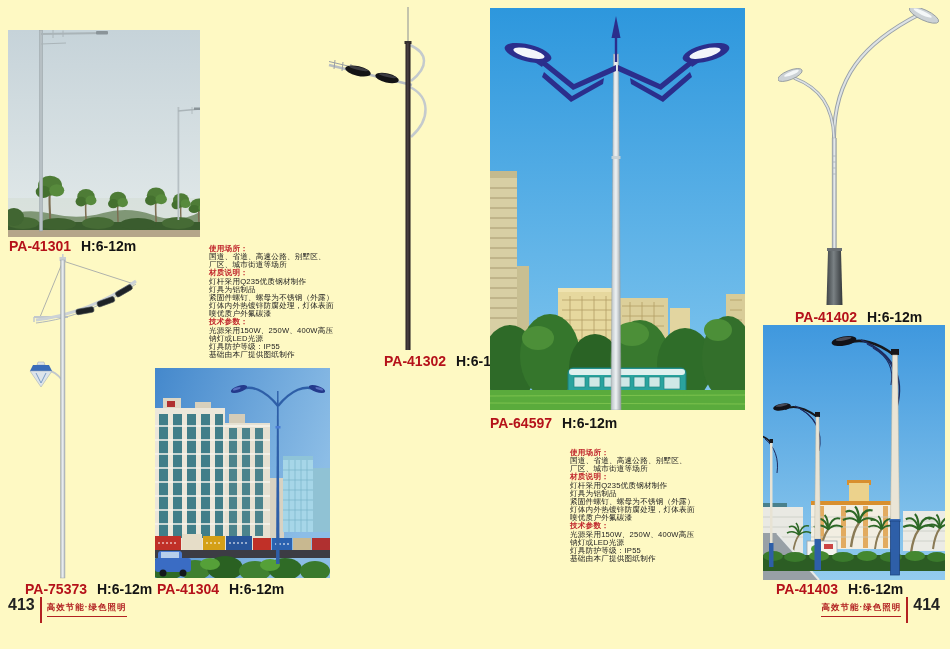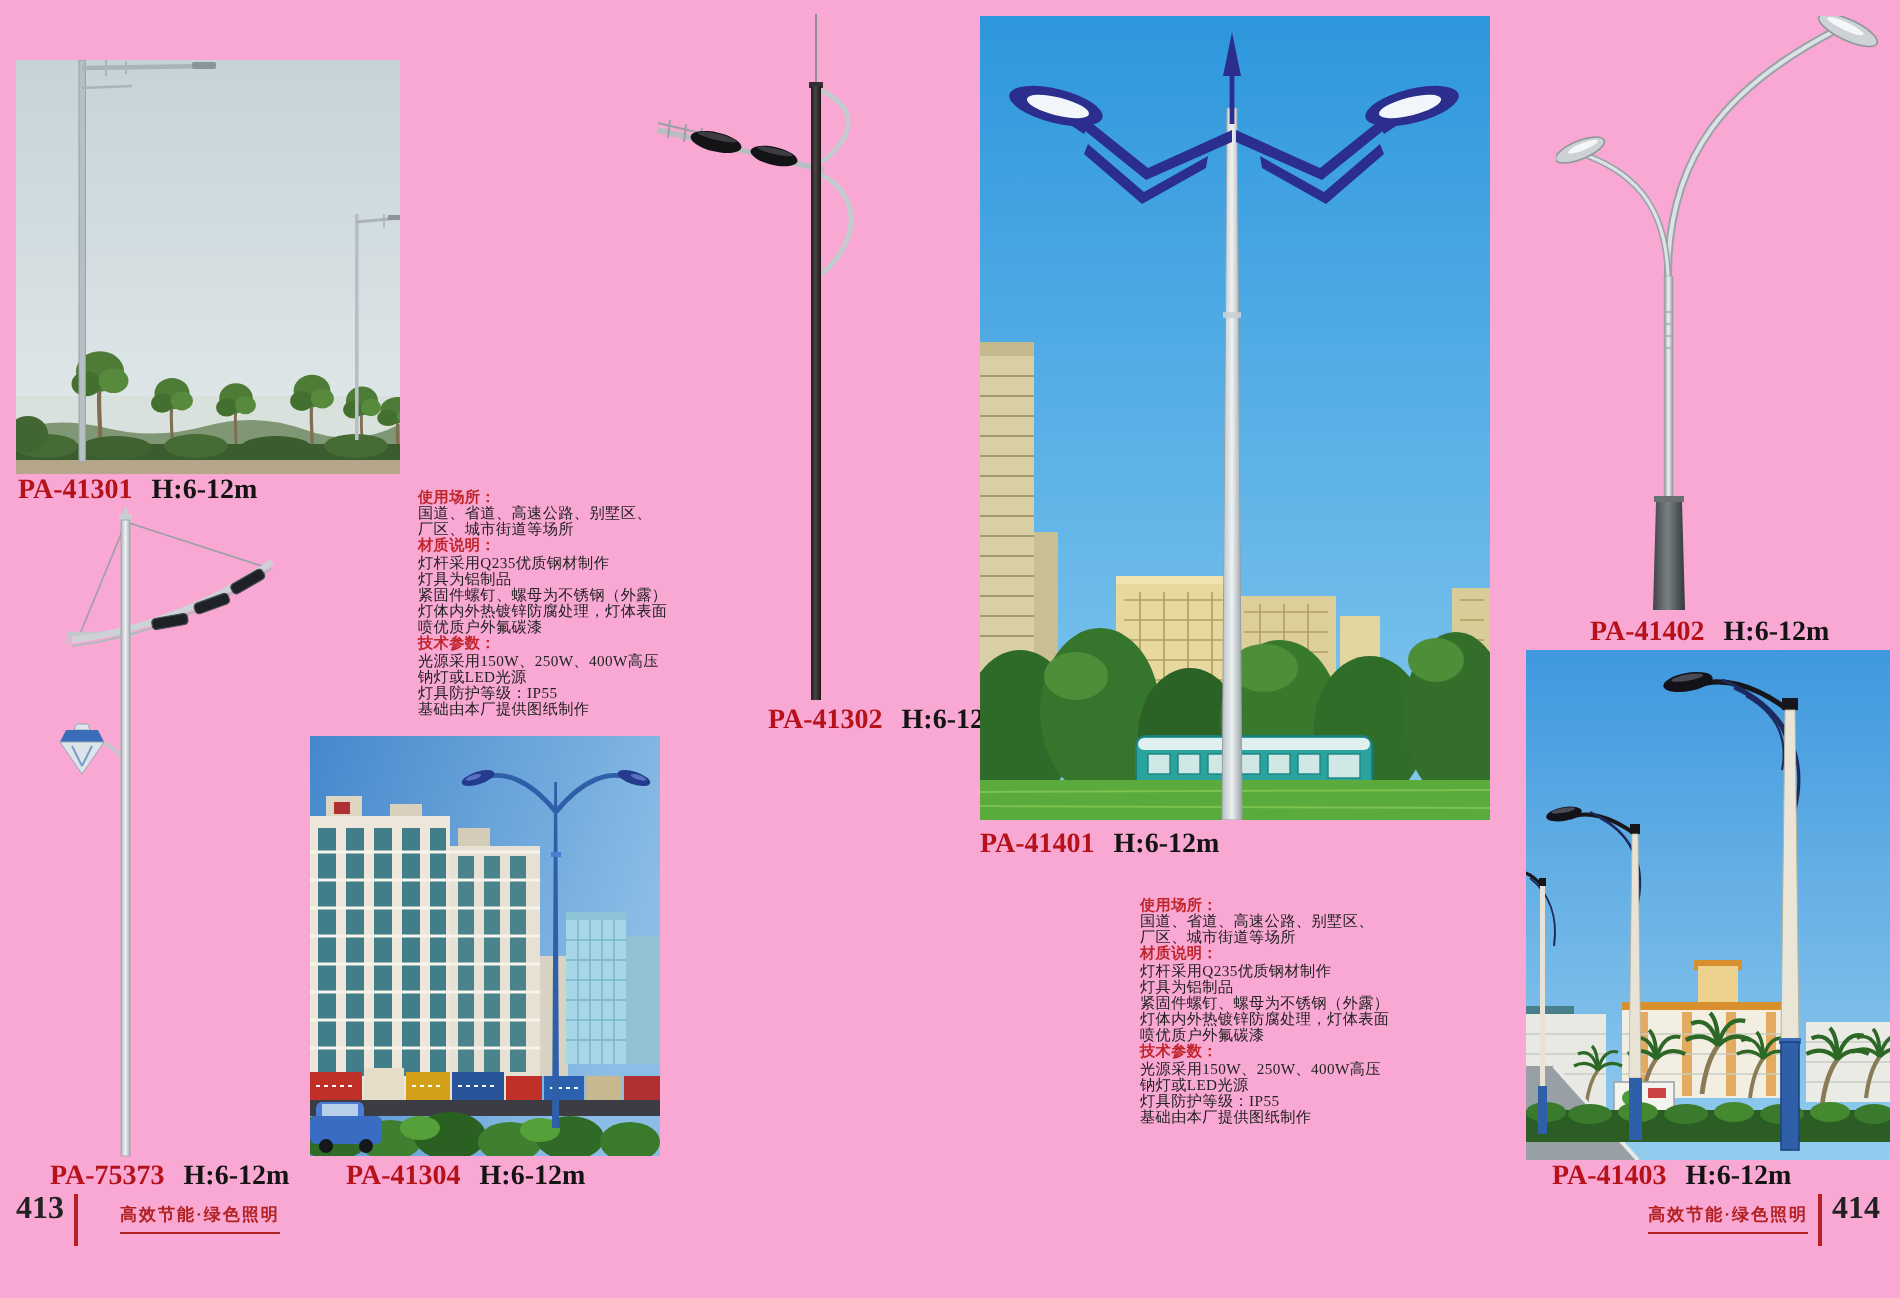--- a/index.html
+++ b/index.html
@@ -1,32 +1,32 @@
 <!DOCTYPE html>
 <html><head>
 <meta charset="utf-8">
 <style>
   html,body{margin:0;padding:0;background:#e9e9e9;}
-  #page{position:relative;width:950px;height:649px;background:#f9a8d4;overflow:hidden;
-        font-family:Liberation Serif, serif;}
+  #page{position:relative;width:950px;height:649px;background:#fef9c3;overflow:hidden;
+        font-family:Liberation Sans, sans-serif;}
   .abs{position:absolute;}
   
   .plabel{position:absolute;font-size:14px;font-weight:bold;white-space:nowrap;}
   .plabel .code{color:#b5121a;}
   .plabel .ht{color:#141414;margin-left:6px;font-weight:bold;}
   
   .spec{position:absolute;font-size:7.6px;line-height:8.15px;color:#222;white-space:nowrap;
         letter-spacing:0.2px;}
   .spec .h{color:#c0272d;font-weight:bold;}
   
   .footer{position:absolute;display:flex;align-items:flex-start;}
   .footer .num{font-size:16px;font-weight:bold;color:#222;line-height:16px;}
   .footer .bar{width:2px;height:26px;background:#b22222;margin:0 5px;}
   .footer .slogan{font-size:8.5px;font-weight:bold;color:#b22222;letter-spacing:1px;
-        border-bottom:1.5px solid #b22222;padding-bottom:2px;margin-top:5px;white-space:nowrap;margin-left:16px;}
+        border-bottom:1.5px solid #b22222;padding-bottom:2px;margin-top:5px;white-space:nowrap;}
   svg{display:block;}
 </style>
 </head>
 <body>
 
 <div id="page">
 
   <svg class="abs" style="left:8px;top:30px;" width="192" height="207" viewBox="0 0 192 207">
     <defs>
       <linearGradient id="sky1" x1="0" y1="0" x2="0" y2="1">
@@ -272,21 +272,21 @@
       <g transform="translate(84,21) rotate(-18)">
         <ellipse rx="8.5" ry="3.2" fill="#243a8c"></ellipse>
           <ellipse cx="-2" cy="-1" rx="4" ry="1.2" fill="#5a6fc0"></ellipse>
       </g>
       <line x1="122.8" y1="32" x2="122.8" y2="23" stroke="#2e5fa8" stroke-width="1.4"></line>
       <polygon points="121,196 124.6,196 123.6,32 122,32" fill="#2e5fa8"></polygon>
       <rect x="120.5" y="58" width="5" height="2.5" fill="#4a7cd4"></rect>
     </g>
   </svg>
 
-  <div class="plabel" style="left:157px;top:581px;margin-left:16px;">
+  <div class="plabel" style="left:157px;top:581px;">
     <span class="code">PA-41304</span>
     <span class="ht">H:6-12m</span>
   </div>
 
   <div class="footer" style="left:8px;top:597px;">
     <span class="num">413</span>
     <span class="bar"></span>
     <span class="slogan">高效节能·绿色照明</span>
   </div>
 
@@ -396,21 +396,21 @@
     <rect x="121.5" y="148" width="9" height="3" fill="#c8d0d4" opacity="0.9"></rect>
     <g>
       <polygon points="126,8 121.5,30 130.5,30" fill="#2b2e8c"></polygon>
       <rect x="124.8" y="28" width="2.4" height="26" fill="#2b2e8c"></rect>
       <use href="#armR5"></use>
       <use href="#armR5" transform="scale(-1,1) translate(-254,0)"></use>
     </g>
   </svg>
 
   <div class="plabel" style="left:490px;top:415px;">
-    <span class="code">PA-41401</span>
+    <span class="code">PA-64597</span>
     <span class="ht">H:6-12m</span>
   </div>
 
   <div class="spec" style="left:570px;top:449px;">
     <div class="h">使用场所：</div>
     <div>国道、省道、高速公路、别墅区、</div>
     <div>厂区、城市街道等场所</div>
     <div class="h">材质说明：</div>
     <div>灯杆采用Q235优质钢材制作</div>
     <div>灯具为铝制品</div>

